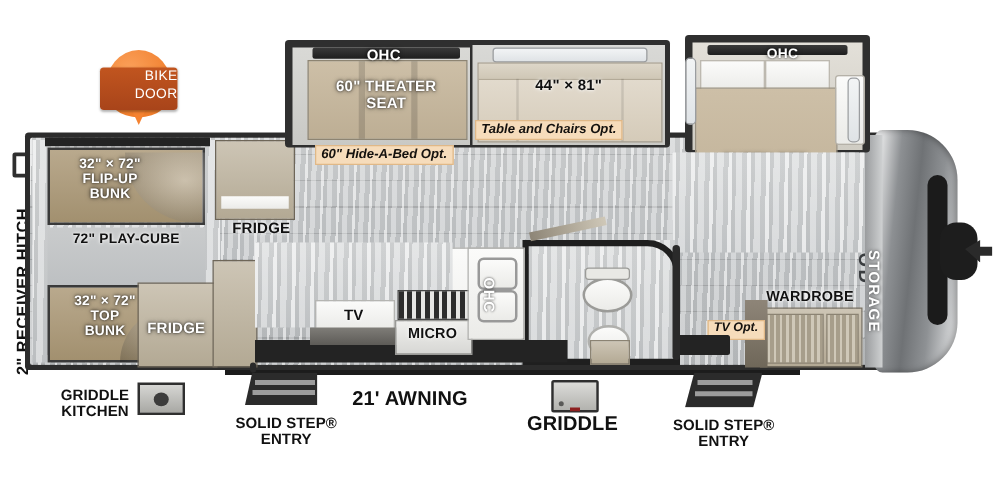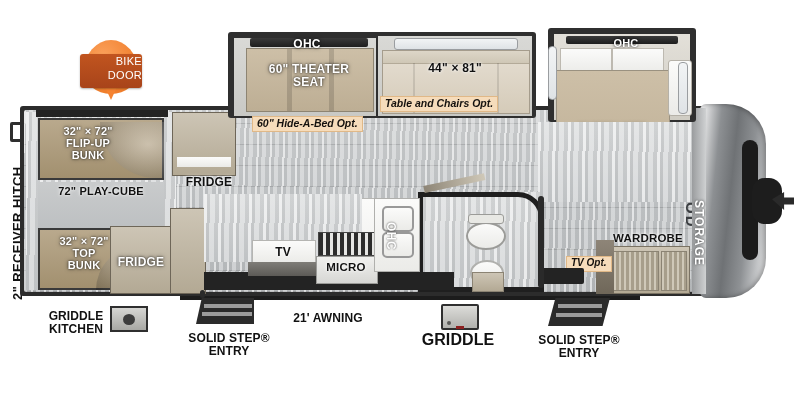--- a/index.html
+++ b/index.html
@@ -258,21 +258,21 @@
 
   <div class="abs" style="left:316px;top:256px;width:60px;height:26px;background:linear-gradient(180deg,#f0f0ee,#d7d7d4);border:1px solid #9a9a97;"></div>
   <div class="lbl-d" style="left:312px;top:261px;width:68px;font-size:11.5px;">MICRO</div>
 
   <div class="abs white" style="left:374px;top:198px;width:44px;height:72px;border:1px solid #b0b0ad;"></div>
   <div class="abs white" style="left:382px;top:206px;width:28px;height:22px;border:2px solid #999;border-radius:5px;"></div>
   <div class="abs white" style="left:382px;top:232px;width:28px;height:22px;border:2px solid #999;border-radius:5px;"></div>
   <div class="ohc-v" style="left:398px;top:222px;">OHC</div>
 
   <div class="awning-line" style="left:180px;top:296px;width:460px;"></div>
-  <div class="lbl" style="left:258px;top:312px;width:140px;font-size:12px;">21' AWNING</div>
+  <div class="lbl" style="left:258px;top:312px;width:140px;font-size:16px;">21' AWNING</div>
 
   <div class="abs" style="left:110px;top:306px;width:34px;height:22px;background:linear-gradient(180deg,#d6d6d3,#a8a8a4);border:2px solid #2f2f2f;">
     <div class="abs" style="left:11px;top:6px;width:12px;height:11px;background:#3c3c3c;border-radius:50%;"></div>
   </div>
   <div class="lbl" style="left:30px;top:310px;width:92px;font-size:12px;">
     <div>GRIDDLE</div>
     <div>KITCHEN</div>
   </div>
 
   <div class="abs" style="left:196px;top:298px;width:58px;height:26px;background:#2b2b2b;

